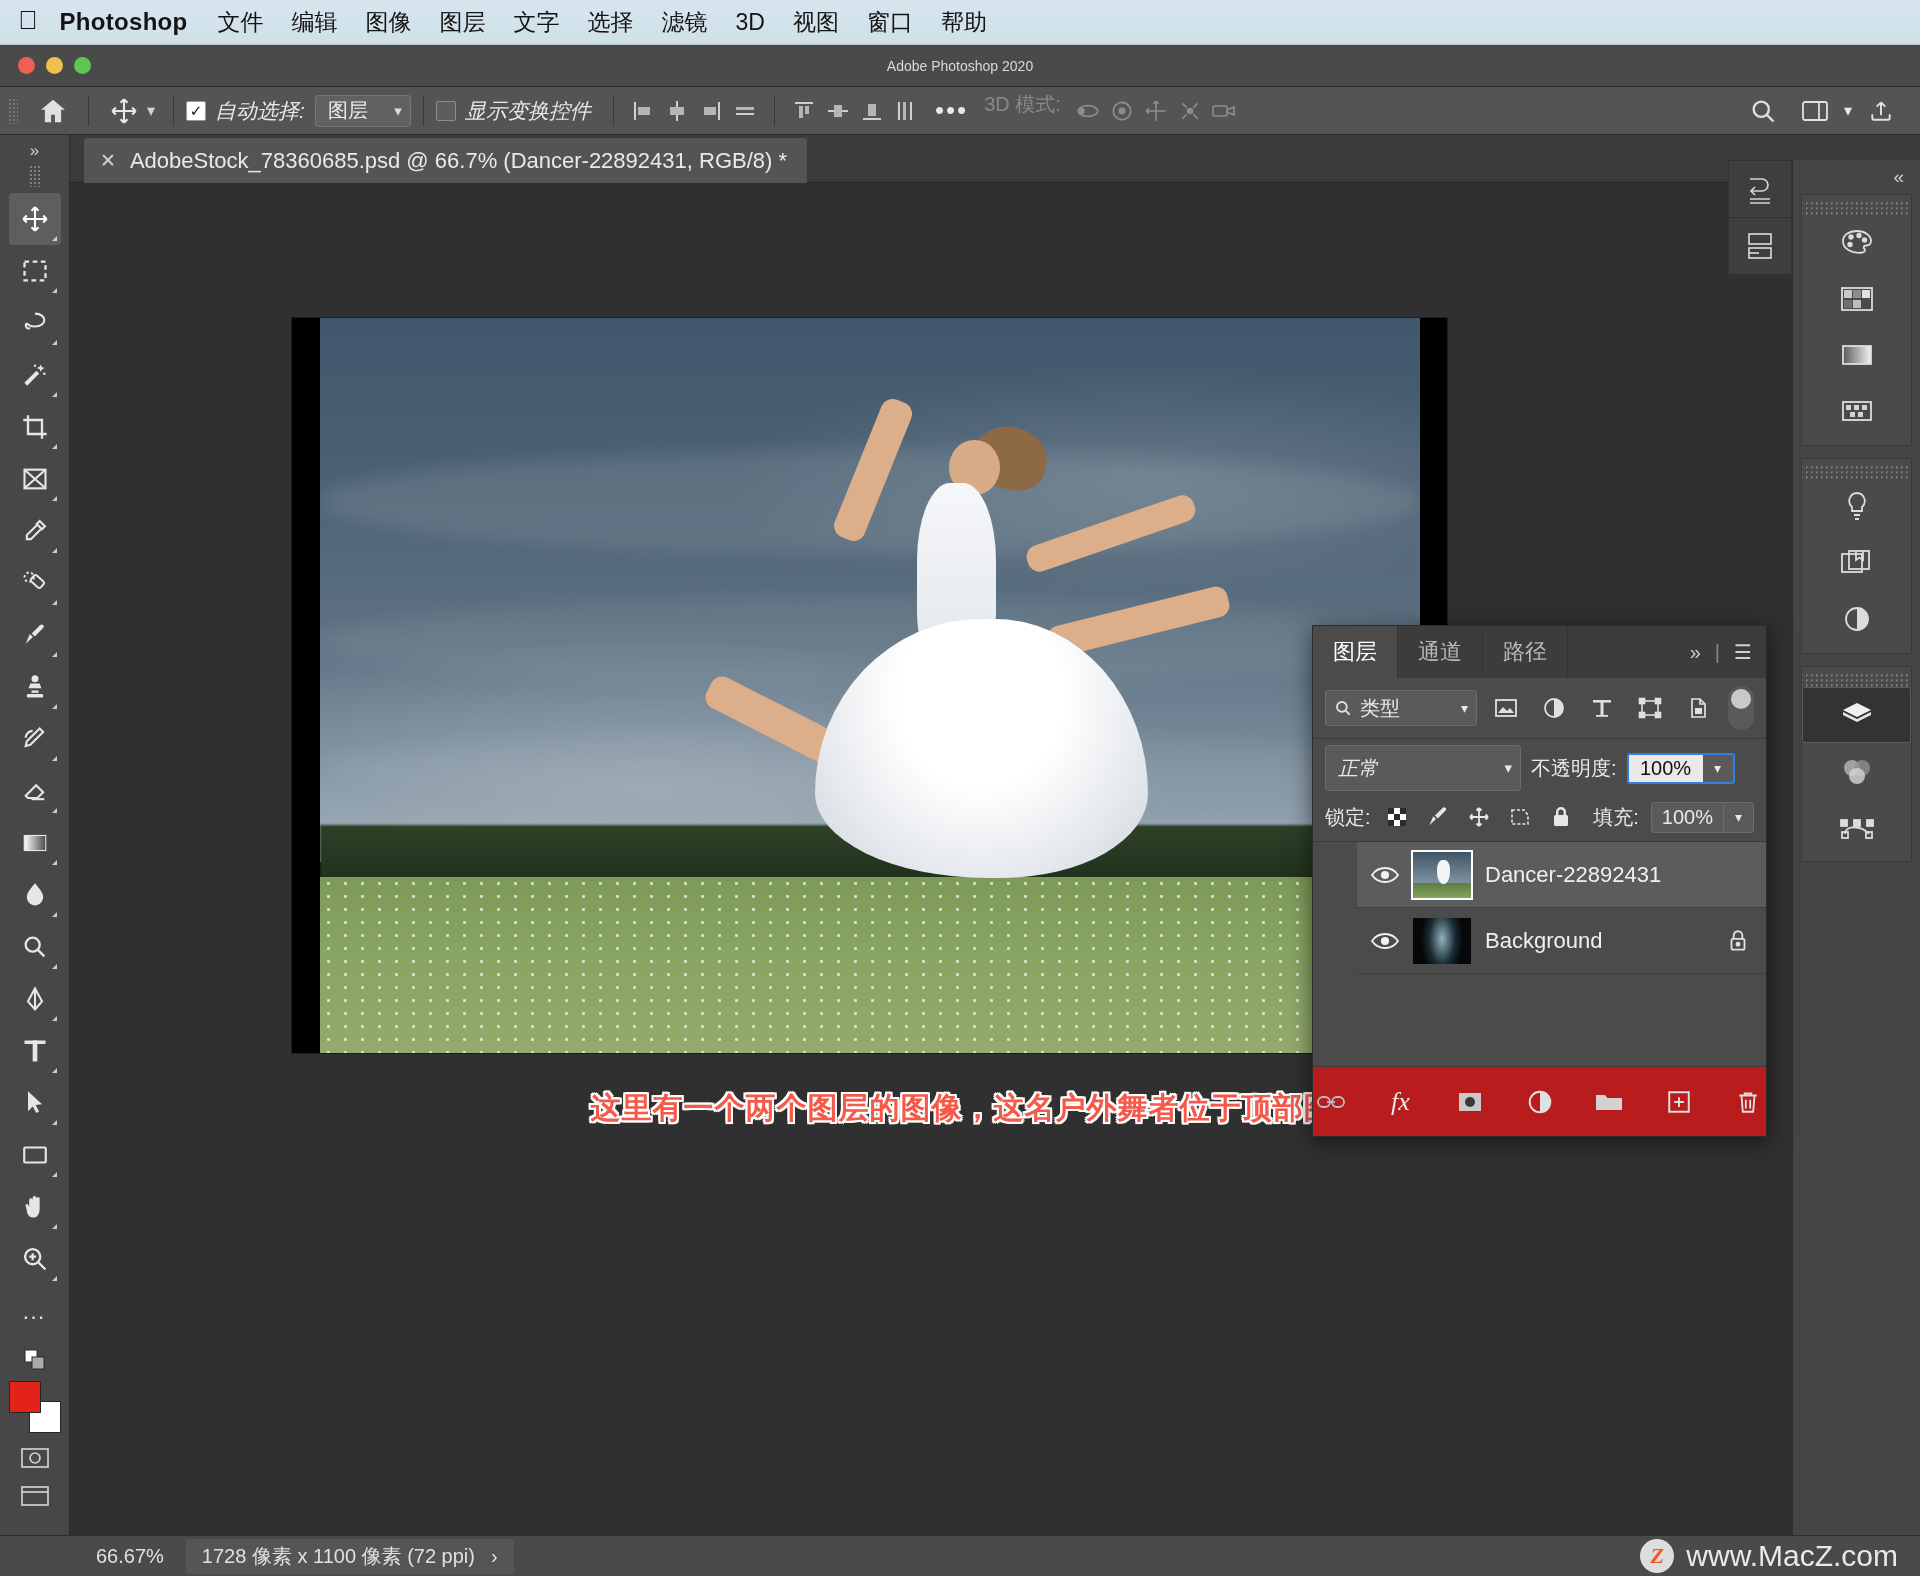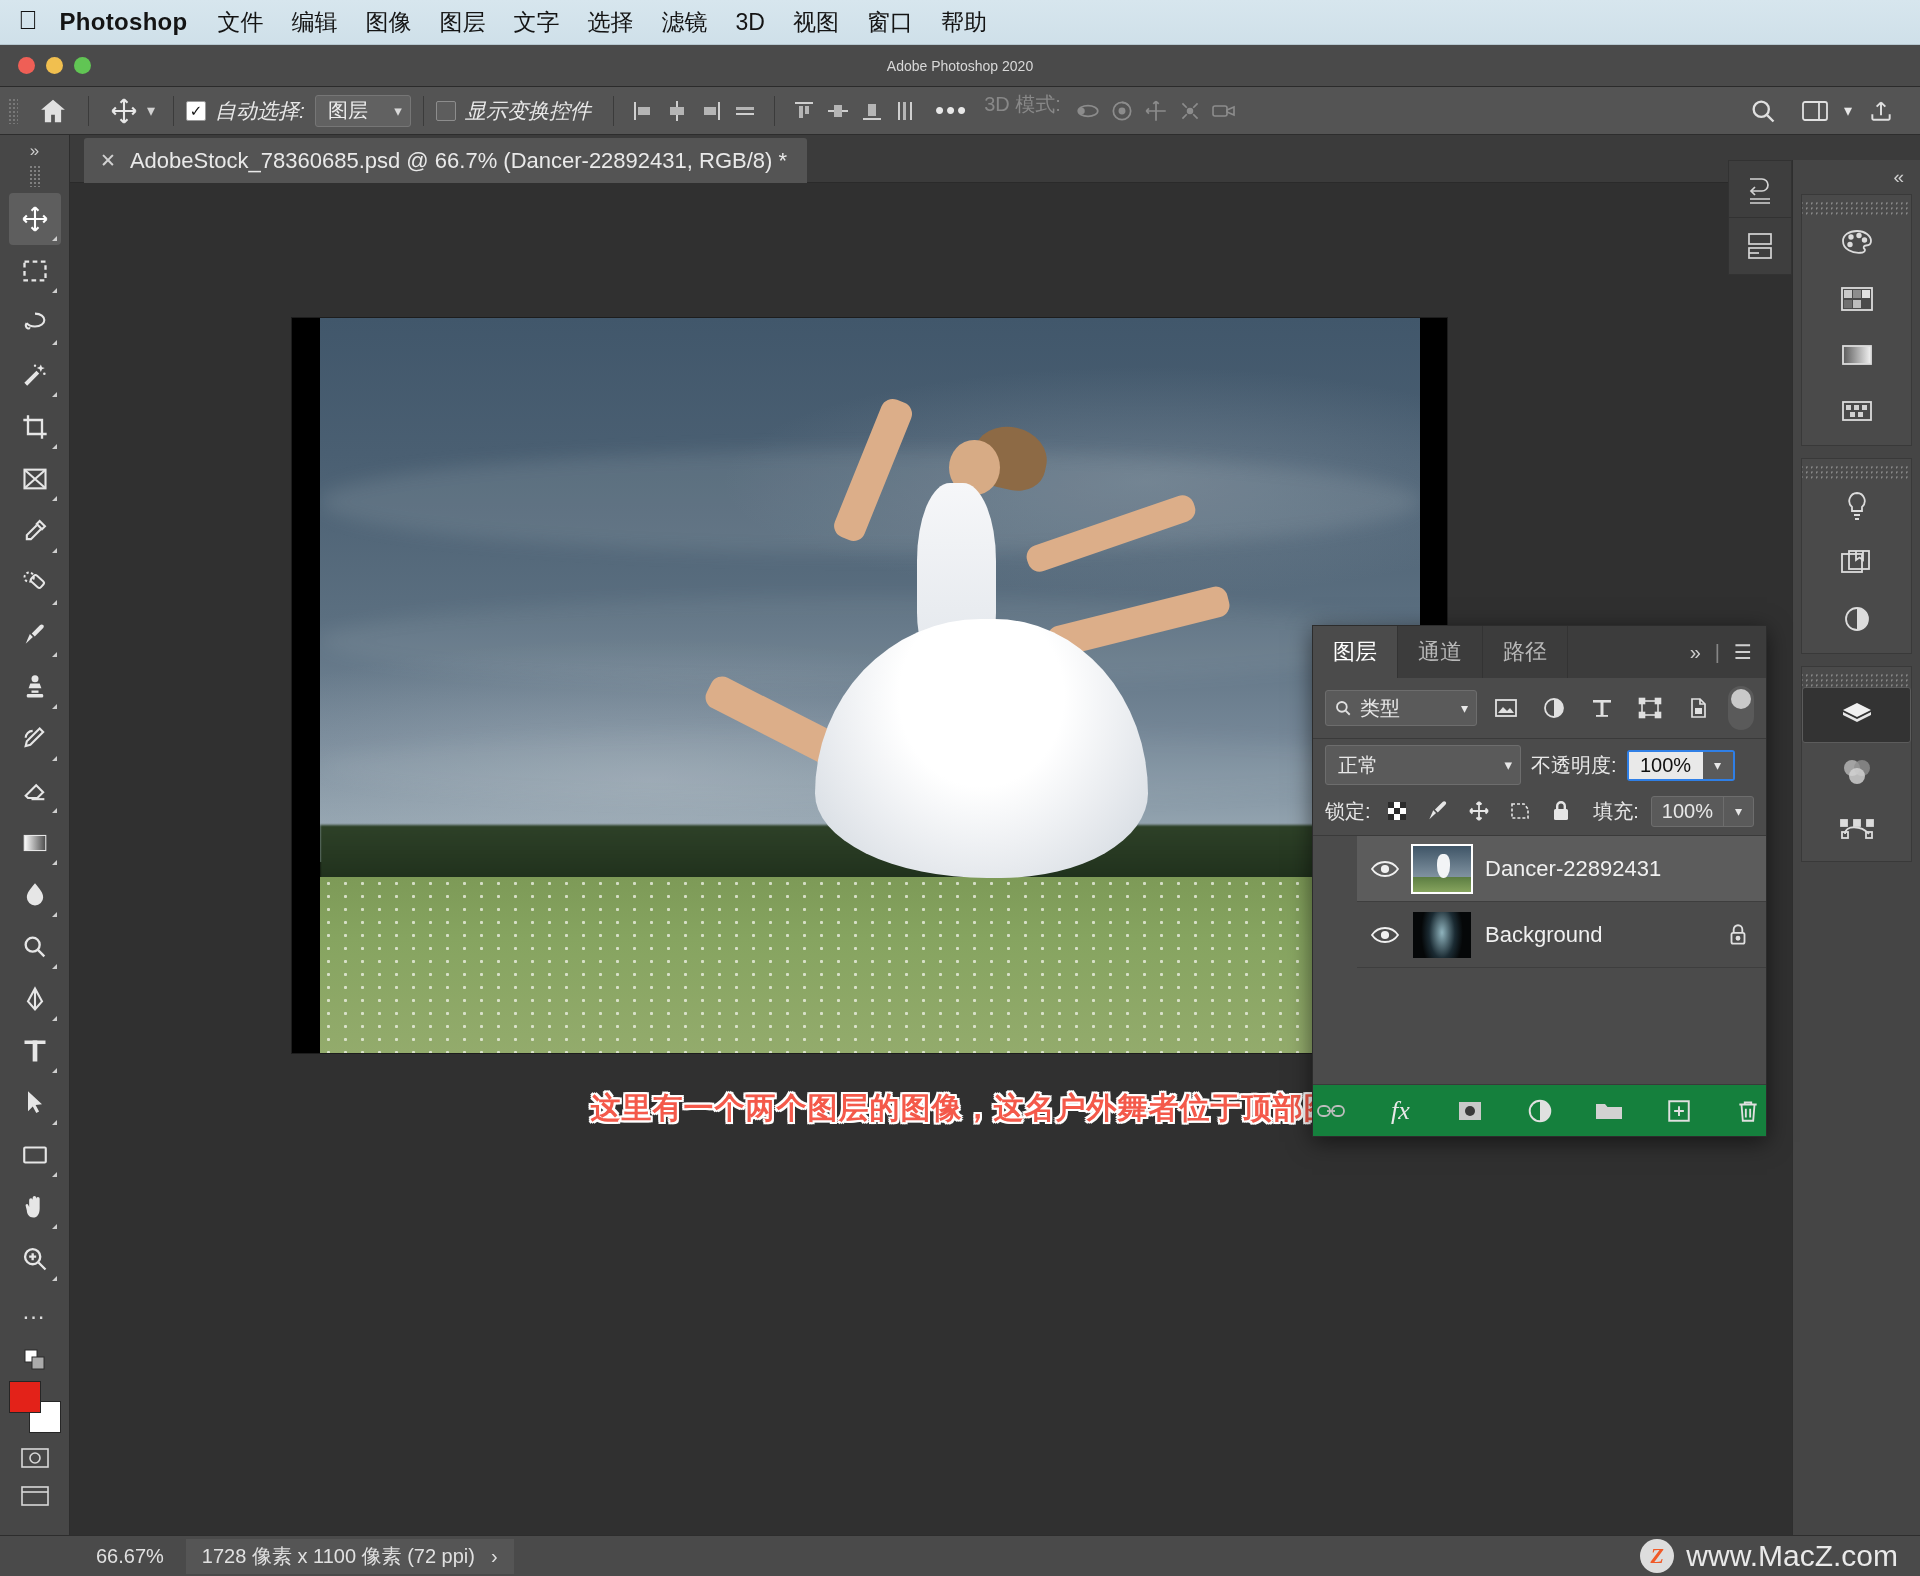--- a/index.html
+++ b/index.html
@@ -178,42 +178,42 @@
     flex:0 0 auto; width:152px; height:36px; background:#5a5a5a; border:1px solid #6d6d6d; border-radius:3px;
     display:flex; align-items:center; gap:8px; padding:0 8px; font-size:20px;
   }
   .filt .cv{ margin-left:auto; font-size:14px; }
   .fico { width:38px; height:36px; display:flex; align-items:center; justify-content:center; }
   .toggle { margin-left:auto; width:26px; height:44px; background:#5a5a5a; border-radius:13px; position:relative; }
   .toggle:after{ content:""; position:absolute; left:3px; top:3px; width:20px; height:20px;
      border-radius:50%; background:#c9c9c9; }
   .lp-sep { height:1px; background:#3a3a3a; }
   .blendrow { display:flex; align-items:center; padding:6px 12px; gap:10px; }
-  .blendsel { width:196px; height:40px; background:#5a5a5a; border:1px solid #6d6d6d; border-radius:3px;
-     display:flex; align-items:center; justify-content:space-between; padding:0 8px 0 12px; font-size:20px; }
+  .blendsel { width:196px; height:46px; background:#5a5a5a; border:1px solid #6d6d6d; border-radius:3px;
+     display:flex; align-items:center; justify-content:space-between; padding:0 8px 0 12px; font-size:20px;font-style:italic; }
   .lbl { font-size:20px; white-space:nowrap; }
   .numfield { display:flex; align-items:stretch; border:2px solid #2f7fe6; border-radius:3px; }
   .numfield .val { background:#e9e9e9; color:#111; font-size:20px; padding:2px 8px;
       display:flex; align-items:center; min-width:74px; justify-content:center; }
   .numfield .cv { background:#5a5a5a; width:30px; display:flex; align-items:center; justify-content:center; font-size:14px; }
   .numplain { display:flex; align-items:stretch; border:1px solid #6d6d6d; border-radius:3px; background:#5a5a5a; }
   .numplain .val { font-size:20px; padding:3px 10px; display:flex; align-items:center; min-width:68px; justify-content:center; }
   .numplain .cv { width:30px; display:flex; align-items:center; justify-content:center; font-size:14px; border-left:1px solid #6d6d6d;}
   .lockrow { display:flex; align-items:center; padding:4px 12px 8px 12px; gap:12px; }
   .lockico { width:34px; height:32px; display:flex; align-items:center; justify-content:center; }
 
   .layerlist { border-top:1px solid #3a3a3a;padding-left:44px; }
   .layer { display:flex; align-items:center; height:66px; border-bottom:1px solid #3e3e3e; }
   .layer.sel { background:#5c5c5c; }
   .eye { width:56px; display:flex; align-items:center; justify-content:center; }
   .thumb { width:58px; height:46px; background:#111; position:relative; margin-right:14px; overflow:hidden; }
   .thumb.selframe { outline:3px solid #fff; outline-offset:-1px; }
   .lname { font-size:22px; color:#f0f0f0; }
   .layer .lk { margin-left:auto; padding-right:16px; }
-  .lp-bottom { position:absolute; left:0; right:0; bottom:0; height:52px; background:#15803d;
+  .lp-bottom { position:absolute; left:0; right:0; bottom:0; height:70px; background:#b91c1c;
      border-top:1px solid #3a3a3a; display:flex; align-items:center; justify-content:center; gap:34px; }
   .lpb { width:36px; height:36px; display:flex; align-items:center; justify-content:center; }
 
   
   .statusbar {
     position:absolute; left:0; bottom:0; width:1920px; height:41px;
     background:#4a4a4a; border-top:1px solid #2d2d2d;
     display:flex; align-items:center; font-size:20px; color:#e0e0e0;
   }
   .statusbar .zoom { padding:0 22px 0 96px; }

